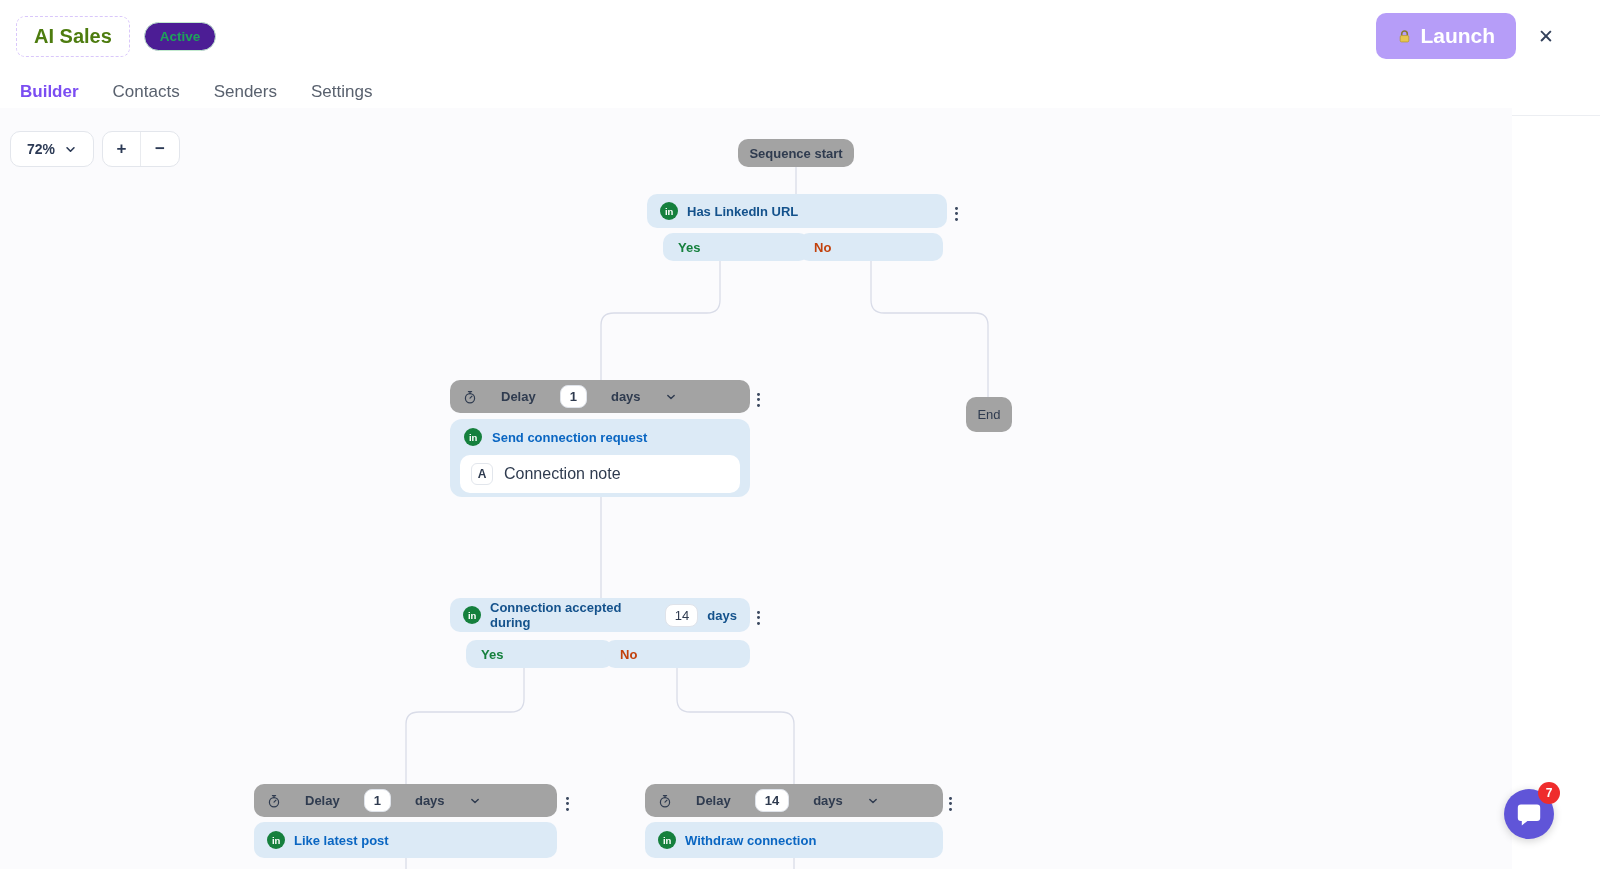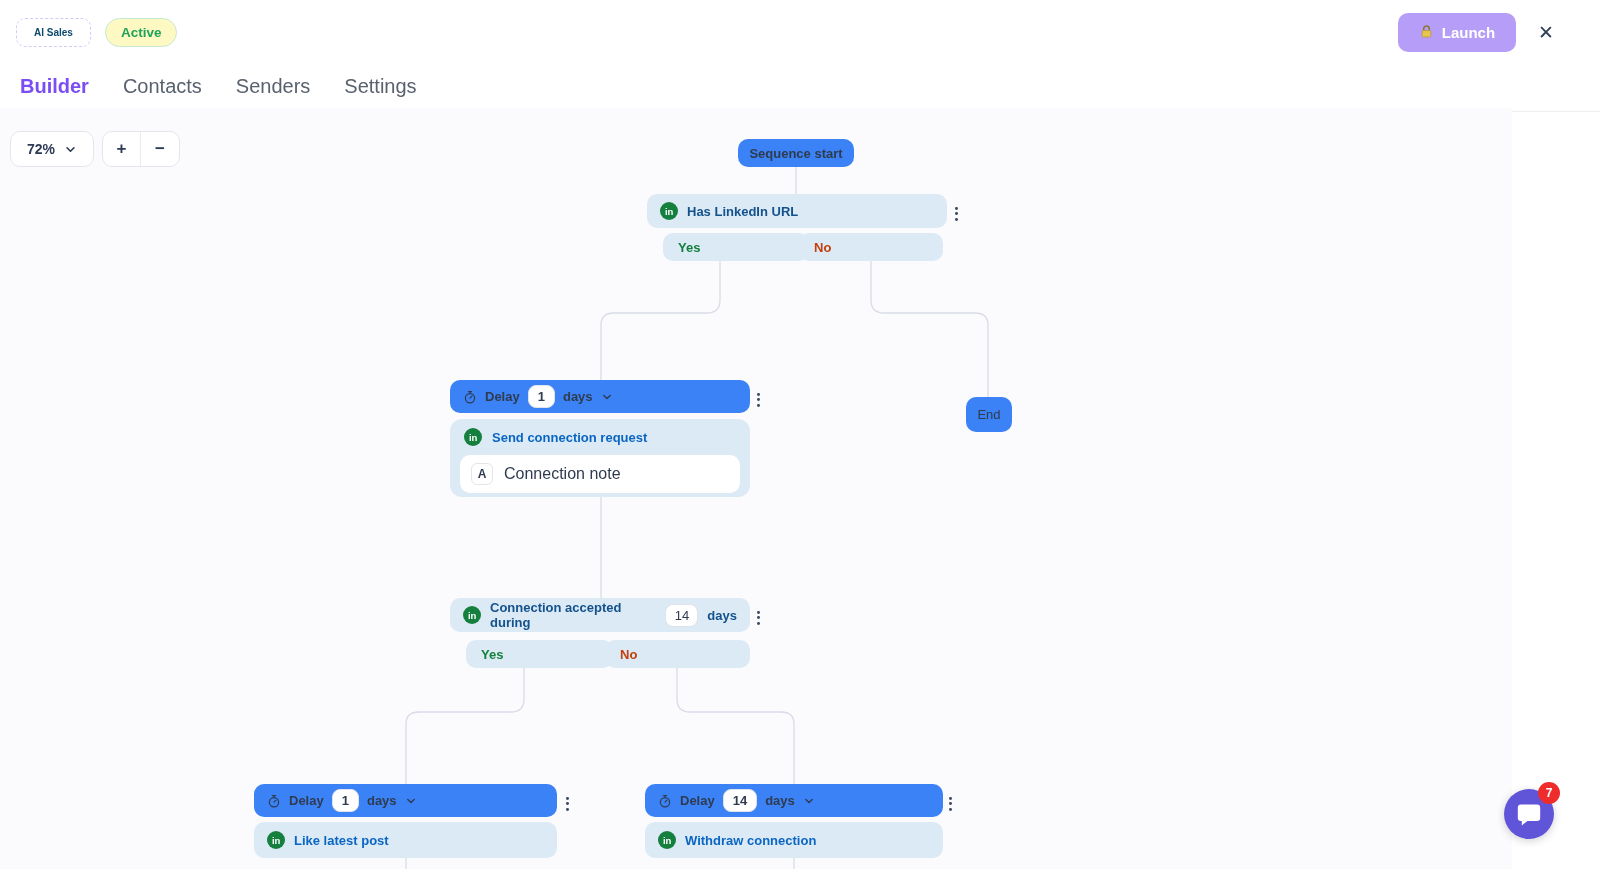--- a/index.html
+++ b/index.html
@@ -2,57 +2,57 @@
 <html><head>
 <meta charset="utf-8">
 <style>
   * { margin:0; padding:0; box-sizing:border-box; }
   html,body { width:1600px; height:869px; overflow:hidden; }
   body { font-family:"Liberation Sans", sans-serif; background:#fff; color:#2f3b4f; }
 
   
   .header { height:108px; background:#fff; position:relative; }
   .header-top { display:flex; align-items:center; padding:13px 16px 0 16px; gap:14px; }
-  .name-box { border:1.5px dashed #d9c7fa; border-radius:9px; padding:8px 17px; font-size:10px; font-weight:700; color:#0c4a6e; cursor:text;text-align:center; }
-  .status-badge { background:#fef9c3; border:1px solid #c3ead0; border-radius:999px; padding:6px 15px; font-size:13.5px; font-weight:600; color:#1ea35a; }
+  .name-box { border:1.5px dashed #d9c7fa; border-radius:9px; padding:8px 17px; font-size:20px; font-weight:700; color:#4d7c0f; cursor:text;text-align:center; }
+  .status-badge { background:#4c1d95; border:1px solid #c3ead0; border-radius:999px; padding:6px 15px; font-size:13.5px; font-weight:600; color:#1ea35a; }
   .header-spacer { flex:1; }
-  .launch-btn { display:flex; gap:8px; background:#b69df8; color:#fff; border:none; border-radius:10px; padding:11px 21px; font-size:15px; font-weight:700; font-family:inherit; cursor:pointer; }
+  .launch-btn { display:flex; align-items:center; gap:8px; background:#b69df8; color:#fff; border:none; border-radius:10px; padding:11px 21px; font-size:21px; font-weight:700; font-family:inherit; cursor:pointer; }
   .close-x { font-size:19px; color:#32405a; cursor:pointer; padding:4px 8px; margin-right:22px; line-height:1; }
 
   .tabs { display:flex; gap:32px; padding:0 19px; margin-top:17px; border-bottom:1px solid #eceef2; }
-  .tab { font-size:20px; font-weight:500; color:#59616e; padding:6px 1px 13px 1px; cursor:pointer; position:relative; }
+  .tab { font-size:17px; font-weight:500; color:#59616e; padding:6px 1px 13px 1px; cursor:pointer; position:relative; }
   .tab.active { color:#7b4df2; font-weight:700; }
   .tab.active::after { content:""; position:absolute; left:0; right:0; bottom:-1.5px; height:3px; border-radius:3px; background:#7b4df2; }
 
   
   .canvas { position:relative; width:1512px; height:761px; background:#fbfbfd; }
   .edges { position:absolute; left:0; top:0; pointer-events:none; }
 
   .zoom-bar { position:absolute; left:10px; top:23px; display:flex; gap:8px; }
   .zoom-pill { display:flex; align-items:center; gap:9px; background:#fff; border:1px solid #e3e6ec; border-radius:10px; padding:9px 16px; font-size:14px; font-weight:600; color:#2c3a55; cursor:pointer; }
   .zoom-steppers { display:flex; background:#fff; border:1px solid #e3e6ec; border-radius:10px; overflow:hidden; }
   .zoom-step { width:38px; display:flex; align-items:center; justify-content:center; font-size:17px; font-weight:600; color:#2c3a55; cursor:pointer; }
   .zoom-step:first-child { border-right:1px solid #e9ebef; }
 
   .node { position:absolute; border-radius:10px; display:flex; align-items:center; font-size:13px; }
-  .node-gray { background:#3b82f6; color:#2f3b4f; }
+  .node-gray { background:#a3a3a3; color:#2f3b4f; }
   .node-blue { background:#dceaf6; }
   .center-text { justify-content:center; font-weight:600; color:#2f3b4f; }
 
   .cond-label { color:#14528c; font-weight:700; }
   .action-label { color:#0a66c2; font-weight:700; }
   .branch { position:absolute; background:#dceaf6; border-radius:10px; display:flex; align-items:center; padding-left:15px; font-size:13px; font-weight:700; }
   .branch-yes { color:#15803d;margin-left:16px; }
   .branch-no { color:#c2410c; }
 
   .li-icon { width:18px; height:18px; min-width:18px; border-radius:50%; background:#15803d; color:#fff; font-size:9.5px; font-weight:700; display:flex; align-items:center; justify-content:center; letter-spacing:-0.3px; }
 
   .val-box { background:#fff; border:1px solid #dfe3ea; border-radius:8px; padding:3px 9px; min-width:26px; text-align:center; font-size:13px; color:#2f3b4f; cursor:text; }
 
-  .delay-row { gap:8px; padding:0 13px; font-weight:600; color:#2f3b4f; }
+  .delay-row { gap:24px; padding:0 13px; font-weight:600; color:#2f3b4f; }
   .delay-row .unit { font-weight:600; }
 
   .action-block { position:absolute; background:#dceaf6; border-radius:12px; }
   .action-block .ab-head { display:flex; align-items:center; gap:10px; padding:9px 14px 7px 14px; font-size:13px; }
   .white-card { margin:2px 10px 10px 10px; background:#fff; border-radius:10px; padding:8px 11px; display:flex; align-items:center; gap:11px; cursor:pointer; }
   .a-badge { width:22px; height:22px; border:1px solid #e2e6ec; border-radius:6px; display:flex; align-items:center; justify-content:center; font-size:12px; font-weight:600; color:#2f3b4f; background:#fff; }
 
   .kebab { position:absolute; display:flex; flex-direction:column; gap:2.6px; padding:5px; cursor:pointer; }
   .kebab i { width:2.8px; height:2.8px; border-radius:50%; background:#3d4a61; }
 

